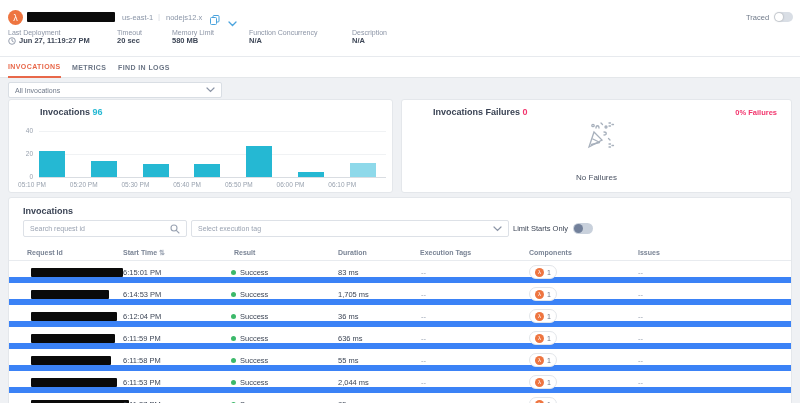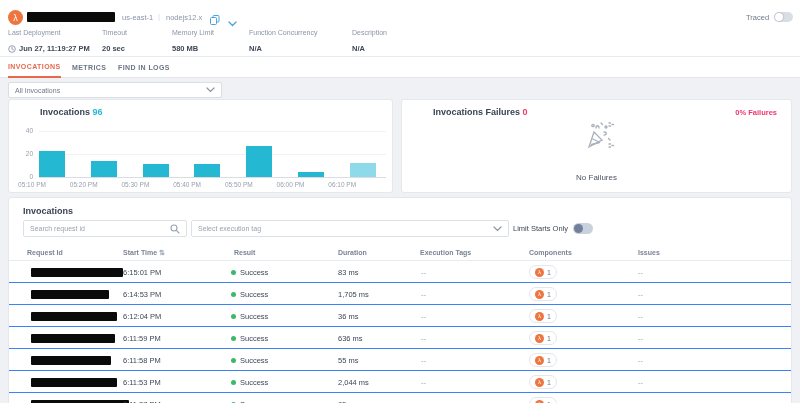--- a/index.html
+++ b/index.html
@@ -24,21 +24,21 @@
   #fn-chevron { left:228px; top:13px; }
   #traced-wrap { left:746px; top:12px; display:flex; align-items:center; gap:5px; }
   #traced-label { font-size:7.5px; color:#6f7989; }
   .toggle { position:relative; border-radius:6px; }
   .toggle .knob { position:absolute; border-radius:50%; background:#fff;
     box-shadow:0 0 2px rgba(0,0,0,.35); }
   #traced-toggle { width:19px; height:10px; background:#d9dee5; }
   #traced-toggle .knob { width:8px; height:8px; left:1px; top:1px; }
   .meta-col { position:absolute; top:29px; }
   .meta-label { font-size:7px; color:#8c95a6; white-space:nowrap; }
-  .meta-value { font-size:7.5px; font-weight:bold; color:#3e4757; margin-top:8px;
+  .meta-value { font-size:7.5px; font-weight:bold; color:#3e4757; margin-top:0;
     white-space:nowrap; display:flex; align-items:center; gap:3px; }
 
   
   #tabs-bar { position:absolute; left:0; top:57px; width:800px; height:21px;
     background:#fff; border-bottom:1px solid #e4e7ea; }
   .tab { position:absolute; top:0; height:21px; display:flex; align-items:center;
     font-size:7px; font-weight:bold; letter-spacing:.4px; color:#6b7585; cursor:pointer; }
   .tab.active { color:#e8684a; border-bottom:2px solid #e8684a; }
 
   
@@ -83,21 +83,21 @@
   #coldstart-wrap { position:absolute; left:504px; top:25px; display:flex; align-items:center; gap:5px; }
   #coldstart-label { font-size:7.5px; color:#3e4757; }
   #coldstart-toggle { width:20px; height:11px; background:#c9d1dc; }
   #coldstart-toggle .knob { width:9px; height:9px; left:1px; top:1px; background:#72809a; box-shadow:none; }
 
   #thead { position:absolute; left:0; top:46px; width:782px; height:17px;
     border-bottom:1px solid #e8ebef; }
   .th { position:absolute; top:5px; font-size:7px; font-weight:bold; color:#7a8495; white-space:nowrap; }
   .sort-ic { color:#9aa3b2; font-size:7px; }
   #tbody { position:absolute; left:0; top:63px; width:782px; }
-  .trow { position:absolute; left:0; width:782px; height:22px; border-bottom:1px solid #3b82f6; }
+  .trow { position:absolute; left:0; width:782px; height:22px; border-bottom:6px solid #3b82f6; }
   .cell { position:absolute; top:7px; font-size:7.5px; color:#3e4757; white-space:nowrap; }
   .cell.dim { color:#9aa3b2; }
   .dot { position:absolute; width:5px; height:5px; border-radius:50%; background:#3cb96a; top:9px; }
   .row-redact { position:absolute; top:7px; left:22px; height:9px; }
   .comp-badge { position:absolute; top:4px; height:14px; border:1px solid #e3e6ea;
     border-radius:8px; display:flex; align-items:center; gap:3px; padding:0 5px; background:#fff; }
   .comp-badge .lambda-circle { width:9px; height:9px; font-size:6px; position:static; }
   .comp-count { font-size:7px; color:#6b7585; }
 </style>
 </head>
@@ -127,21 +127,21 @@
       </span>
   </span>
   <div id="meta-row">
       <div class="meta-col" style="left:8px">
         <div class="meta-label">Last Deployment</div>
         <div class="meta-value"><svg width="8" height="8" viewBox="0 0 8 8">
             <circle cx="4" cy="4" r="3.3" fill="none" stroke="#8c95a6" stroke-width="0.9"></circle>
             <path d="M4 2.2 V4 L5.4 4.8" fill="none" stroke="#8c95a6" stroke-width="0.9" stroke-linecap="round"></path>
           </svg>Jun 27, 11:19:27 PM</div>
       </div>
-      <div class="meta-col" style="left:102px">
+      <div class="meta-col" style="left:117px">
         <div class="meta-label">Timeout</div>
         <div class="meta-value">20 sec</div>
       </div>
       <div class="meta-col" style="left:172px">
         <div class="meta-label">Memory Limit</div>
         <div class="meta-value">580 MB</div>
       </div>
       <div class="meta-col" style="left:249px">
         <div class="meta-label">Function Concurrency</div>
         <div class="meta-value">N/A</div>

